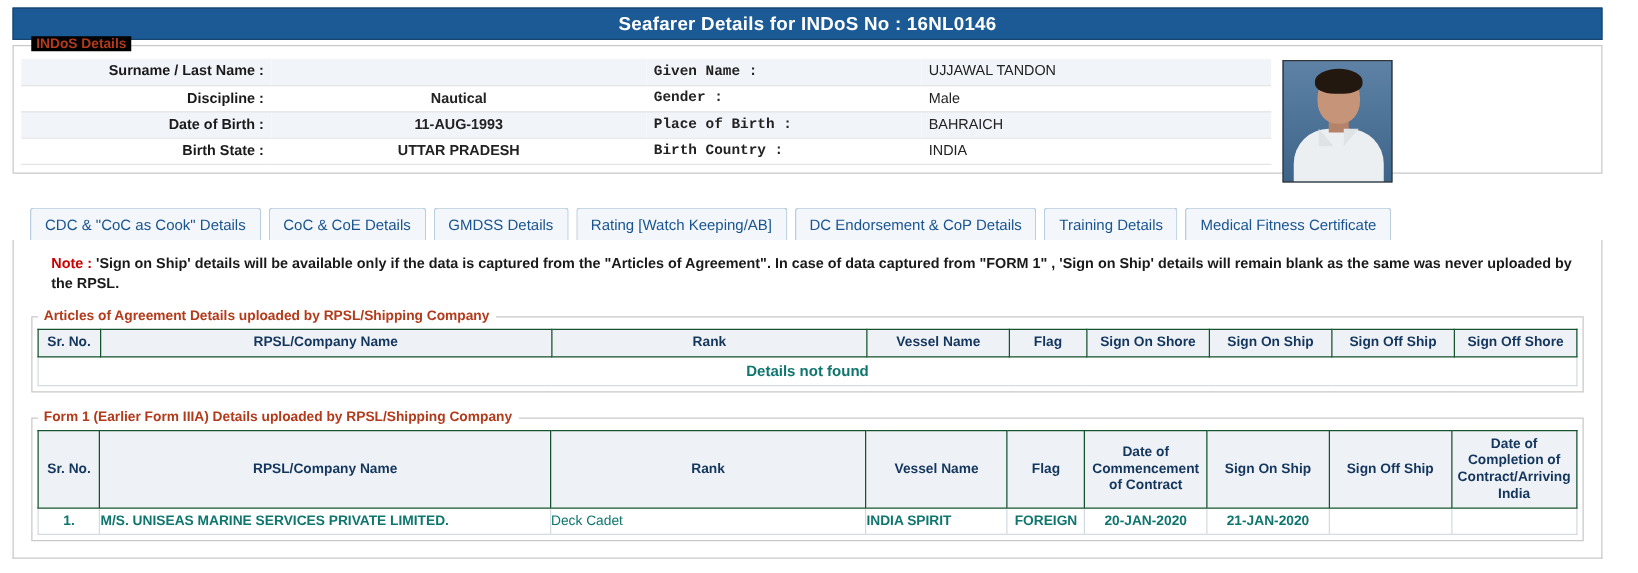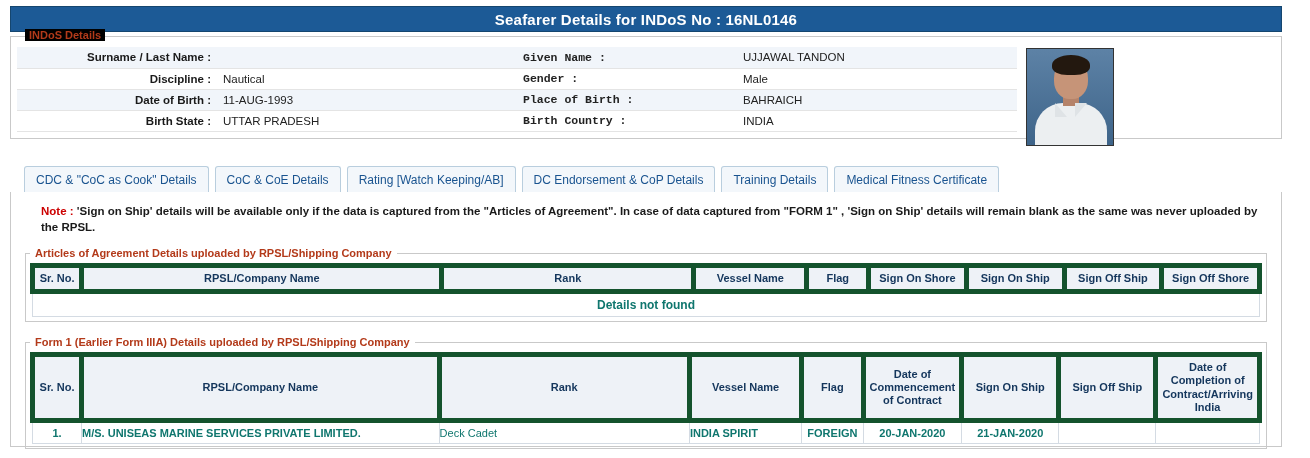--- a/index.html
+++ b/index.html
@@ -73,24 +73,25 @@
   .indos-table tr:nth-child(odd) td { background: #f1f5fa; }
   .indos-table tr:nth-child(even) td { background: #ffffff; }
   .lbl {
     text-align: right;
     font-weight: bold;
     width: 200px;
     color: #1a1a1a;
     white-space: nowrap;
   }
   .val {
-    text-align: left;
+    text-align: center;
     width: 300px;
     color: #222;
     white-space: nowrap;
+    font-weight: bold;
   }
   .lbl2 { font-weight: bold; width: 220px; white-space: nowrap; font-family: Liberation Mono, monospace;}
   .val2 { text-align: left; width: 280px; white-space: nowrap;}
 
   
   .photo-frame {
     position: absolute;
     left: 1015px;
     top: 11px;
     width: 88px;
@@ -214,21 +215,21 @@
     font-weight: bold;
     padding: 0 5px;
   }
   table.grid {
     width: 100%;
     border-collapse: collapse;
     font-size: 11px;
   }
   table.grid th {
     background: #eef2f7;
-    border: 5px solid #14532d;
+    border: 1px solid #14532d;
     color: #14365c;
     font-weight: bold;
     padding: 4px 3px;
     text-align: center;
     line-height: 1.2;
   }
   table.grid td {
     border: 1px solid #d4dbe3;
     padding: 4px 0;
     color: #0f766e;
@@ -298,20 +299,21 @@
       <div class="photo-head"></div>
       <div class="photo-hair"></div>
       <div class="photo-collar-l"></div>
       <div class="photo-collar-r"></div>
     </div>
   </div>
 
   <div class="tab-strip">
     <div class="tab">CDC &amp; "CoC as Cook" Details</div>
     <div class="tab">CoC &amp; CoE Details</div>
+    <div class="tab">GMDSS Details</div>
     <div class="tab">Rating [Watch Keeping/AB]</div>
     <div class="tab">DC Endorsement &amp; CoP Details</div>
     <div class="tab">Training Details</div>
     <div class="tab">Medical Fitness Certificate</div>
   </div>
 
   <div class="content">
 
     <div class="note">
       <span class="red" style="color:#cc0000">Note :</span><span> 'Sign on Ship' details will be available only if the data is captured from the "Articles of Agreement". In case of data captured from "FORM 1" , 'Sign on Ship' details will remain blank as the same was never uploaded by the RPSL.</span>

